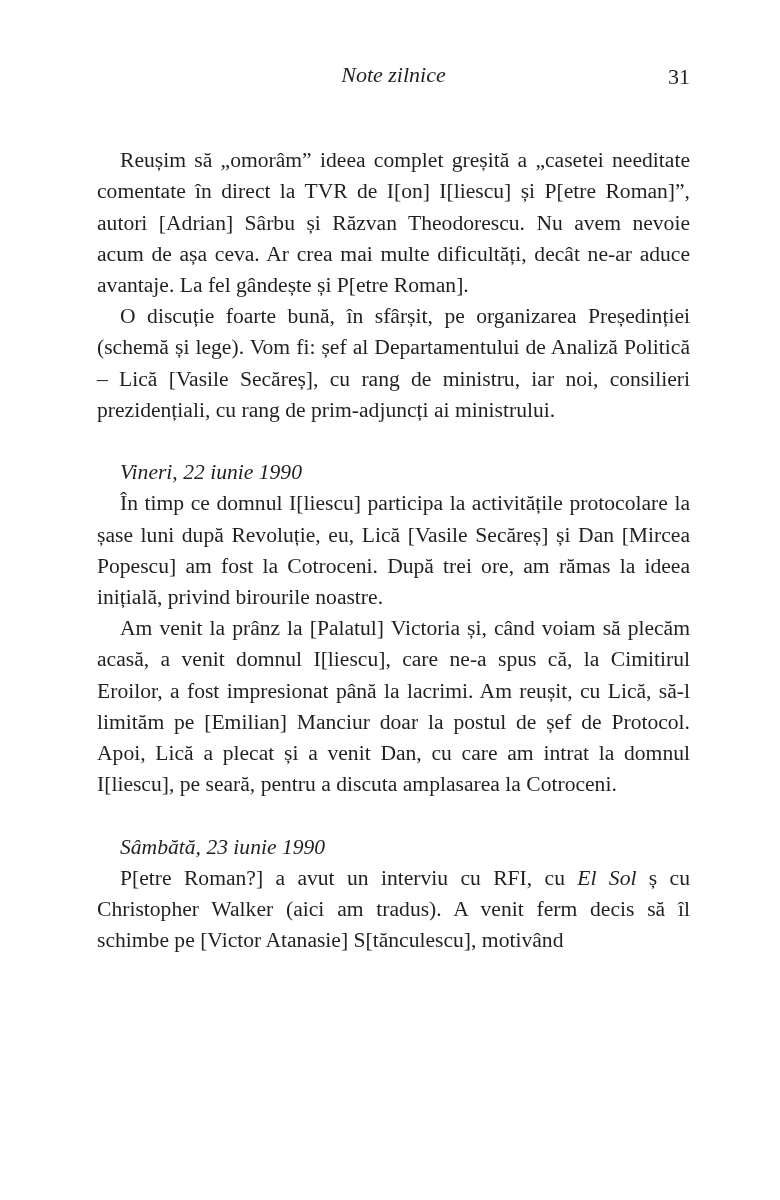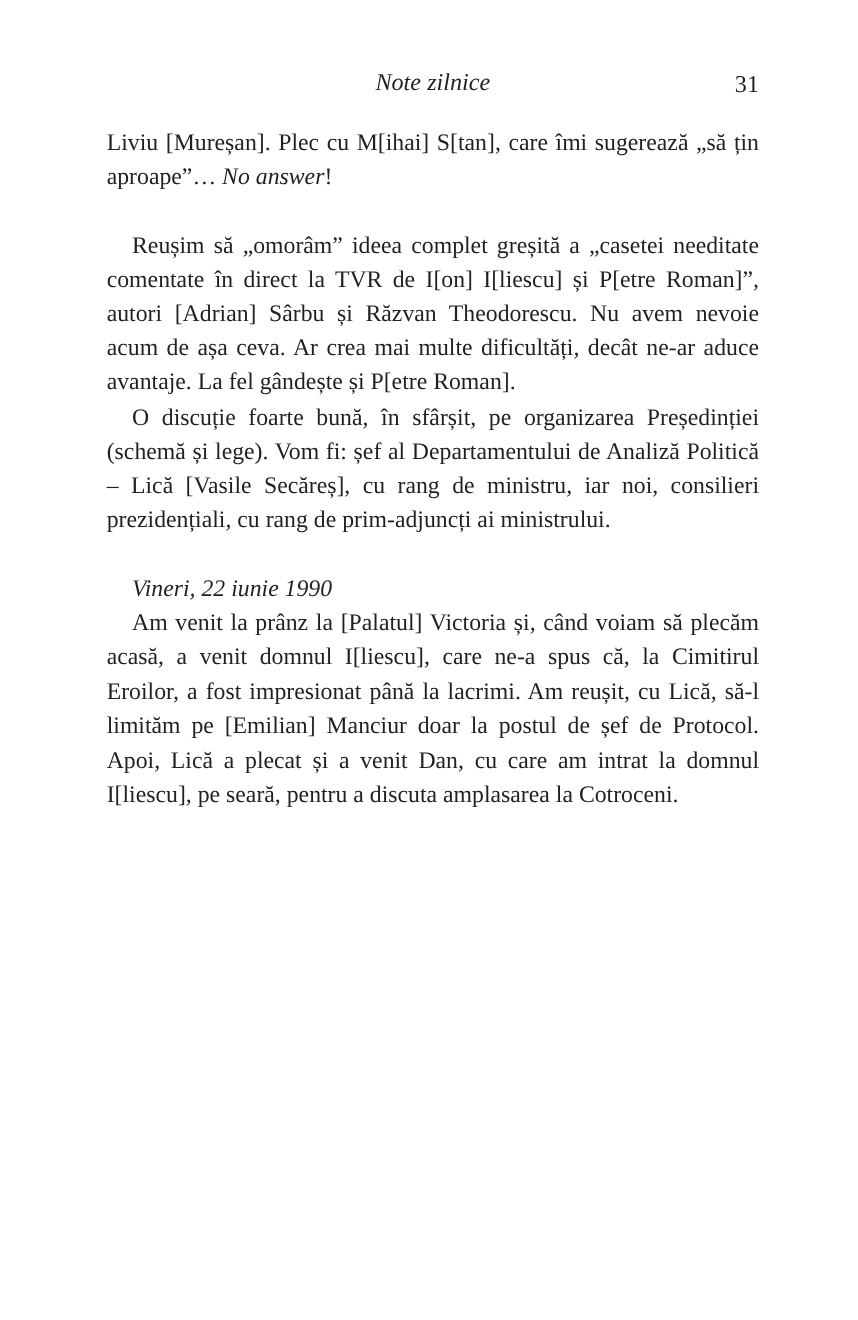--- a/index.html
+++ b/index.html
@@ -75,27 +75,31 @@
 
 <div class="page">
 
   <div class="running-head">
     <span class="running-title">Note zilnice</span>
     <span class="page-number">31</span>
   </div>
 
   <div class="body-text">
 
-    <p class="noindent"><span>Liviu [Mureșan]. Plec cu M[ihai] S[tan], care îmi sugerează „să țin aproape”… </span><span class="ital">No answer</span><span>!</span></p>
 
     <div class="entry">
       <p class="para">Reușim să „omorâm” ideea complet greșită a „casetei ne­editate comentate în direct la TVR de I[on] I[liescu] și P[etre Roman]”, autori [Adrian] Sârbu și Răzvan Theodorescu. Nu avem nevoie acum de așa ceva. Ar crea mai multe dificultăți, decât ne-ar aduce avantaje. La fel gândește și P[etre Roman].</p>
       <p class="para">O discuție foarte bună, în sfârșit, pe organizarea Președinției (schemă și lege). Vom fi: șef al Departamentului de Analiză Politică – Lică [Vasile Secăreș], cu rang de ministru, iar noi, consilieri prezidențiali, cu rang de prim-adjuncți ai ministrului.</p>
     </div>
 
     <div class="entry">
       <p class="entry-date">Vineri, 22 iunie 1990</p>
+      <p class="para">În timp ce domnul I[liescu] participa la activitățile proto­colare la șase luni după Revoluție, eu, Lică [Vasile Secăreș] și Dan [Mircea Popescu] am fost la Cotroceni. După trei ore, am rămas la ideea inițială, privind birourile noastre.</p>
       <p class="para">Am venit la prânz la [Palatul] Victoria și, când voiam să plecăm acasă, a venit domnul I[liescu], care ne-a spus că, la Cimitirul Eroilor, a fost impresionat până la lacrimi. Am reușit, cu Lică, să-l limităm pe [Emilian] Manciur doar la postul de șef de Protocol. Apoi, Lică a plecat și a venit Dan, cu care am intrat la domnul I[liescu], pe seară, pentru a discuta amplasa­rea la Cotroceni.</p>
     </div>
 
+    <div class="entry">
+      <p class="entry-date">Sâmbătă, 23 iunie 1990</p>
+      <p class="para"><span>P[etre Roman?] a avut un interviu cu RFI, cu </span><span class="ital">El Sol</span><span> ș cu Christopher Walker (aici am tradus). A venit ferm decis să îl schimbe pe [Victor Atanasie] S[tănculescu], motivând</span></p>
+    </div>
 
   </div>
 </div>
 
 </body></html>

